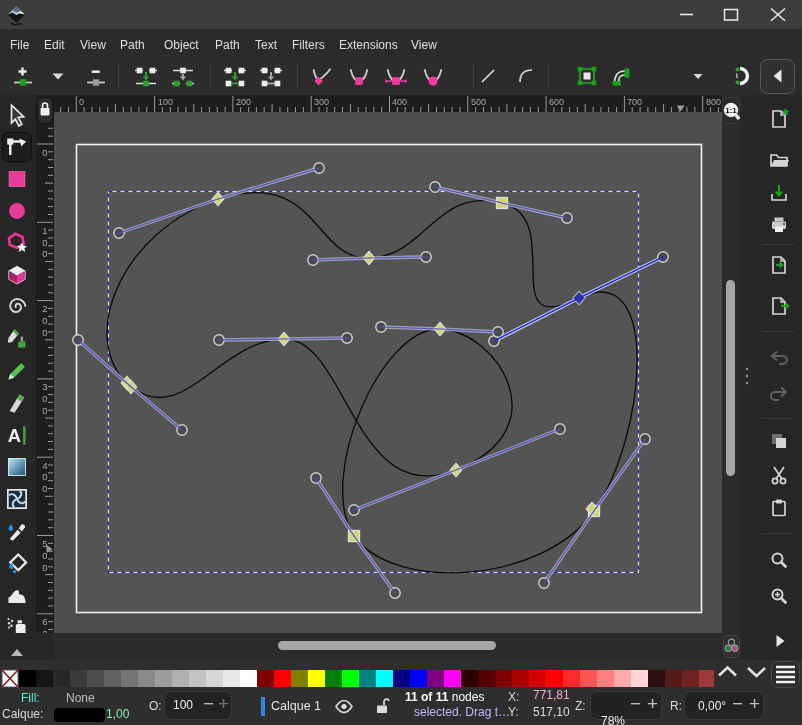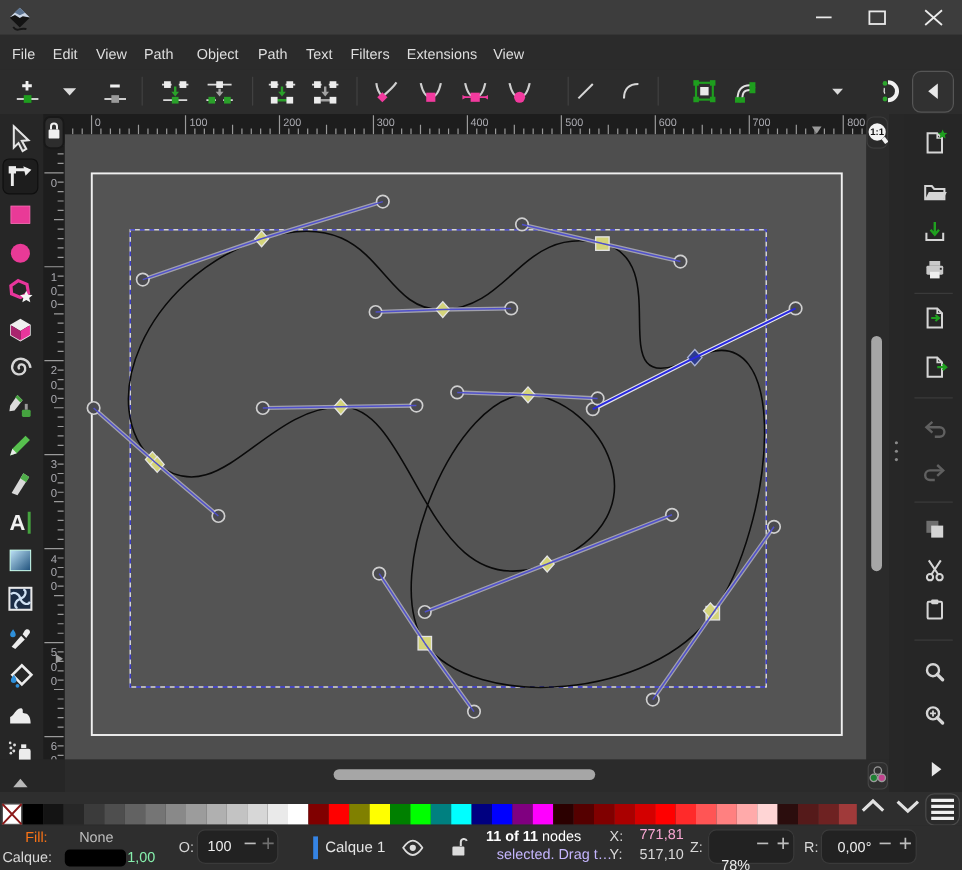--- a/index.html
+++ b/index.html
@@ -475,21 +475,21 @@
       <rect x="682.0" y="10" width="17" height="17" fill="#6e2222"></rect>
       <rect x="699.0" y="10" width="15.0" height="17" fill="#a03a3a"></rect>
       <path d="M728,17.5 L722,11.5 M728,17.5 L734,11.5" stroke="none"></path>
       <path d="M719,15.5 L727.5,7.5 L736,15.5" fill="none" stroke="#e0e0e0" stroke-width="2.6"></path>
       <path d="M748,8 L756.5,16 L765,8" fill="none" stroke="#e0e0e0" stroke-width="2.6"></path>
       <rect x="771.5" y="1.5" width="28" height="26" rx="7" fill="#2b2b2b" stroke="#4a4a4a"></rect>
       <path d="M776,7 H795 M776,12 H795 M776,17 H795 M776,22 H795" stroke="#f0f0f0" stroke-width="2.6"></path>
     </svg>
   </div>
   <div class="abs" id="statusbar">
-    <span class="abs" style="left:21px;top:3px;color:#f97316">Fill:</span>
+    <span class="abs" style="left:21px;top:3px;color:#5eead4">Fill:</span>
     <span class="abs" style="left:66px;top:3px;color:#bdbdbd;">None</span>
     <span class="abs" style="left:2px;top:19px;color:#d8d8d8">Calque:</span>
     <div class="abs" style="left:54px;top:19.5px;width:51px;height:14px;background:#000;border-radius:4px"></div>
     <span class="abs" style="left:106px;top:19px;color:#86efac">1,00</span>
     <span class="abs" style="left:149px;top:11px;color:#d8d8d8">O:</span>
     <div class="abs spinbox" style="left:164px;width:68px;">
       <span class="abs" style="left:8px;top:6px;color:#ededed">100</span>
       <span class="sbtn" style="left:38px;">−</span>
       <span class="sbtn" style="left:53px;color:#6f6f6f">+</span>
     </div>

